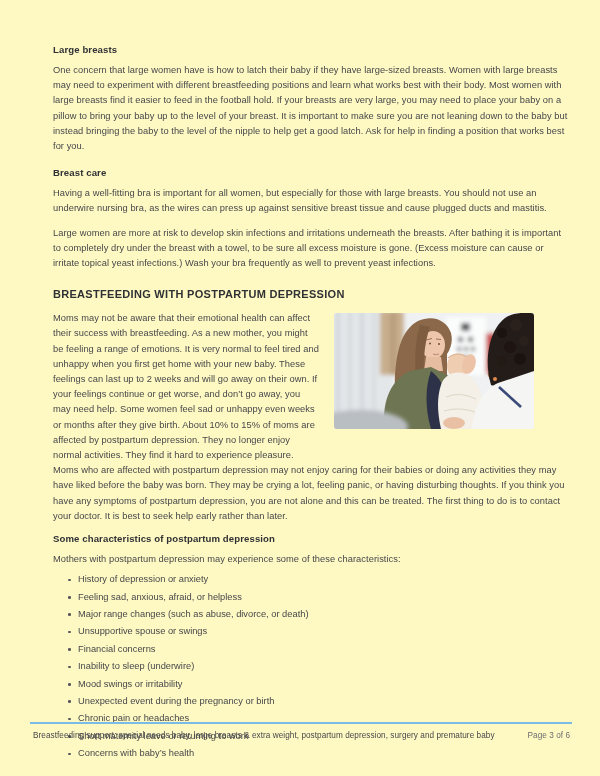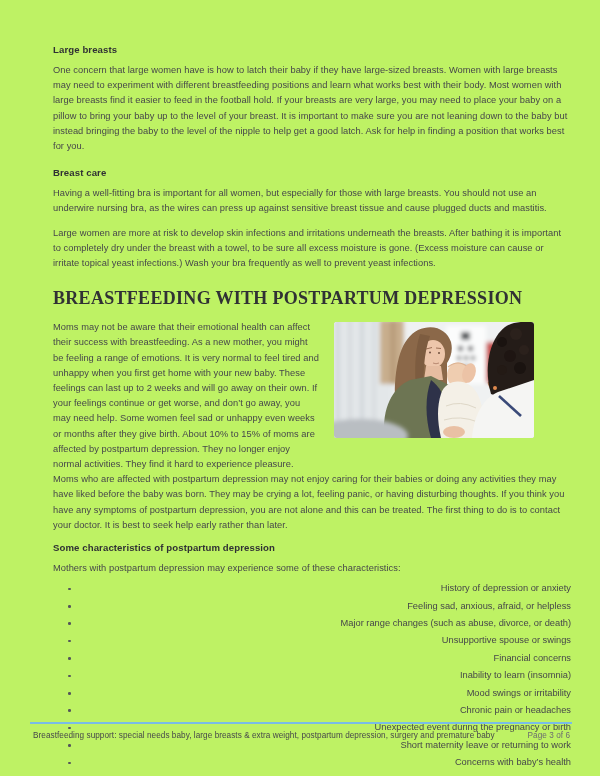--- a/index.html
+++ b/index.html
@@ -3,47 +3,47 @@
 <meta charset="utf-8">
 <style>
   html,body{margin:0;padding:0;}
   body{
     width:600px;height:776px;background:#ffffff;
     font-family:"Liberation Sans", sans-serif;
     color:var(--body-color,#46474a);
     -webkit-font-smoothing:antialiased;
     position:relative;overflow:hidden;
   }
-  .page{position:absolute;inset:0;background:#bef264;}
+  .page{position:absolute;inset:0;background:#fef9c3;}
   .doc{position:absolute;left:53px;top:44px;width:518px;}
   h3.sub{
     font-size:9.6px;font-weight:bold;color:var(--head-color,#303134);
     margin:0 0 5px 0;letter-spacing:0.1px;
   }
   p.body{
     font-size:9.3px;line-height:15.2px;margin:8px 0 9px 0;
     color:var(--body-color,#46474a);letter-spacing:0.05px;
   }
   h1.main{
-    font-size:18px;font-weight:bold;color:var(--head-color,#303134);
-    margin:17px 0 11px 0;letter-spacing:0.3px;font-family:Liberation Serif, serif;
+    font-size:11px;font-weight:bold;color:var(--head-color,#303134);
+    margin:17px 0 11px 0;letter-spacing:0.3px;
   }
   .photo-wrap{
     float:right;width:200px;height:116px;
     margin:2px 37px 19px 14px;
     border-radius:3px;overflow:hidden;background:#e7e9ea;
   }
   .photo-wrap svg{display:block;width:100%;height:100%;}
   .chars-head{margin-top:13px;}
   ul.chars{
     list-style:none;margin:8px 0 0 0;padding:0;clear:both;
   }
   ul.chars li{
     position:relative;padding-left:25px;margin-bottom:7.6px;
-    font-size:9.3px;line-height:9.8px;color:var(--body-color,#46474a);text-align:right;
+    font-size:9.3px;line-height:9.8px;color:var(--body-color,#46474a);
   }
   ul.chars li::before{
     content:"";position:absolute;left:15px;top:3.4px;
     width:2.6px;height:2.6px;border-radius:50%;
     background:#55565a;
   }
   .footer-rule{
     position:absolute;left:30px;right:28px;top:722px;height:1.6px;
     background:var(--rule-color,#79bce7);
   }
@@ -151,24 +151,24 @@
 
     <h3 class="sub chars-head">Some characteristics of postpartum depression</h3>
     <p class="body" style="margin-bottom:4px">Mothers with postpartum depression may experience some of these characteristics:</p>
 
     <ul class="chars">
         <li>History of depression or anxiety</li>
         <li>Feeling sad, anxious, afraid, or helpless</li>
         <li>Major range changes (such as abuse, divorce, or death)</li>
         <li>Unsupportive spouse or swings</li>
         <li>Financial concerns</li>
-        <li>Inability to learn (insomnia)</li>
+        <li>Inability to sleep (underwire)</li>
         <li>Mood swings or irritability</li>
+        <li>Unexpected event during the pregnancy or birth</li>
         <li>Chronic pain or headaches</li>
-        <li>Unexpected event during the pregnancy or birth</li>
         <li>Short maternity leave or returning to work</li>
         <li>Concerns with baby’s health</li>
       </ul>
   </div>
 
   <div class="footer-rule"></div>
   <div class="footer">
     <span class="doc-title">Breastfeeding support: special needs baby, large breasts &amp; extra weight, postpartum depression, surgery and premature baby</span>
     <span class="page-num">Page 3 of 6</span>
   </div>

